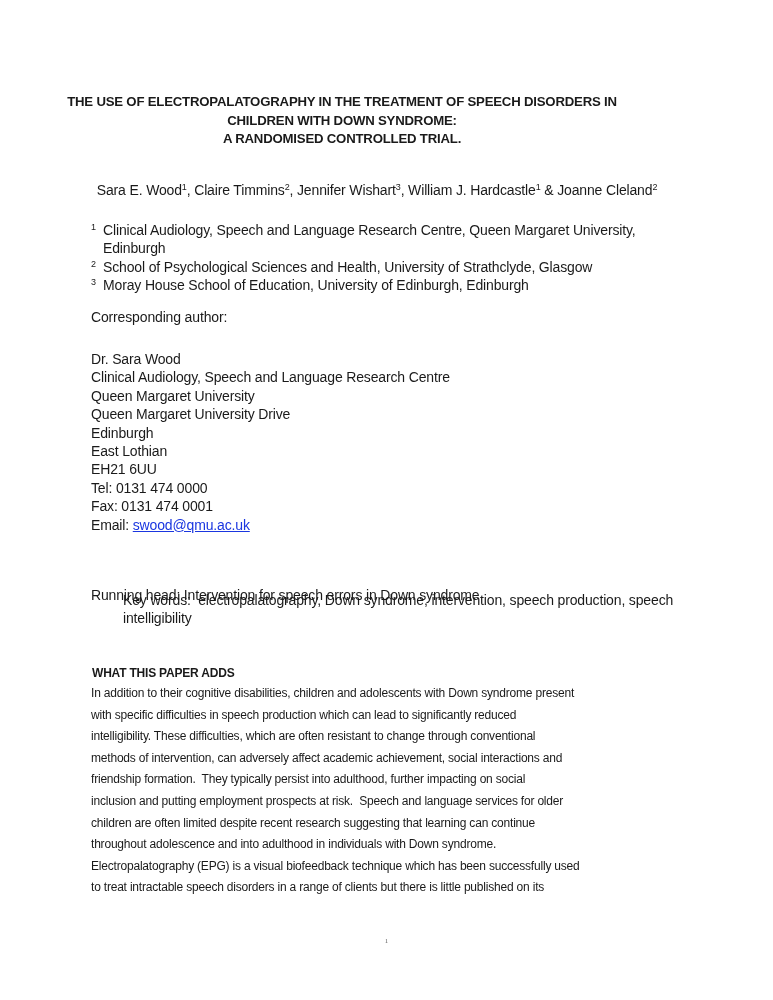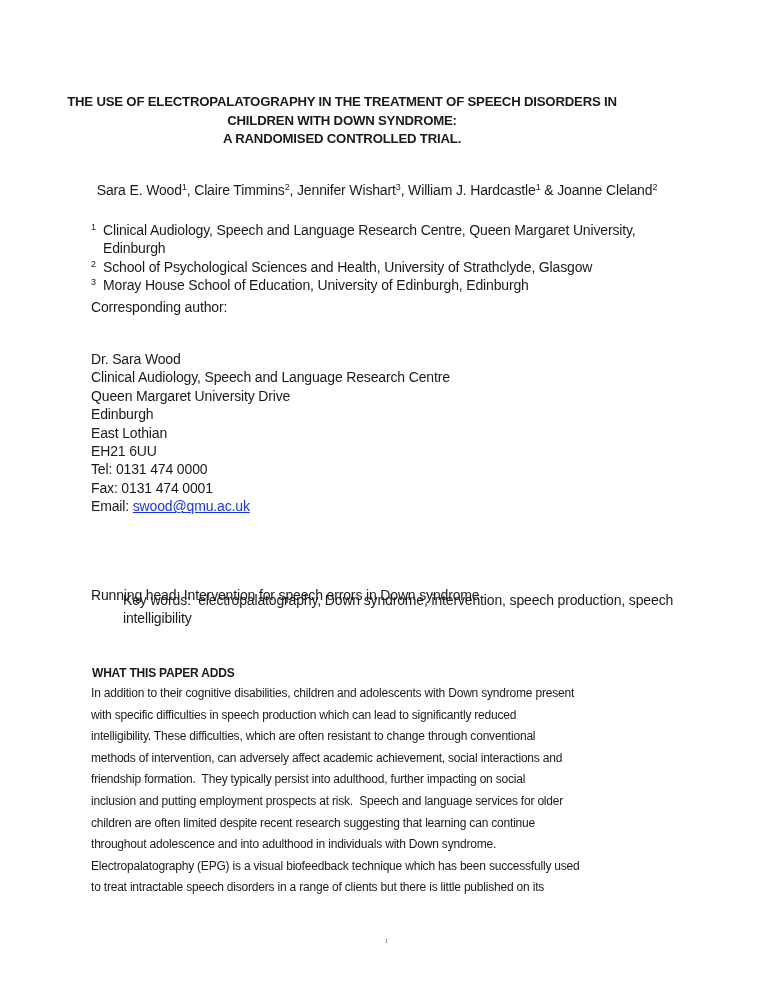--- a/index.html
+++ b/index.html
@@ -9,21 +9,21 @@
   .title { position: absolute; left: 0; width: 684px; top: 93px; text-align: center;
            font-weight: bold; font-size: 13.2px; line-height: 18.5px; letter-spacing: -0.2px; }
   .title div { white-space: nowrap; }
   .authors { position: absolute; left: 0; width: 754px; top: 181px; text-align: center;
              font-size: 14px; line-height: 18px; white-space: nowrap; letter-spacing: -0.15px; }
   sup { font-size: 9px; vertical-align: 5px; line-height: 0; }
   .affils { position: absolute; left: 91px; top: 221px; width: 600px; font-size: 14px; line-height: 18.4px; letter-spacing: -0.15px; }
   .affil { position: relative; padding-left: 12px; }
   .affil .num { position: absolute; left: 0; top: 0; font-size: 9px; line-height: 12px; }
   .block { position: absolute; left: 91px; font-size: 14px; line-height: 18.4px; letter-spacing: -0.15px; }
-  .corr-label { top: 298px; }
+  .corr-label { top: 308px; }
   .address { top: 350px; }
   .address div { white-space: nowrap; }
   a.email { color: #1a36e0; text-decoration: underline; }
   .running { top: 554px; white-space: nowrap; margin-top: 32px; }
   .keywords { top: 591px; width: 570px; margin-left: 32px; }
   .section-head { position: absolute; left: 92px; top: 664px; font-weight: bold; font-size: 12px; line-height: 18px; letter-spacing: -0.2px; }
   .body-text { position: absolute; left: 91px; top: 683px; width: 600px; font-size: 12px; line-height: 21.6px; letter-spacing: -0.2px; }
   .body-text div { white-space: nowrap; }
   .page-num { position: absolute; left: 0; width: 773px; top: 937px; text-align: center;
               font-family: "Liberation Serif", serif; font-size: 7px; color: #666; }
@@ -57,20 +57,21 @@
       <span class="num">3</span>
       <div style="white-space:nowrap">Moray House School of Education, University of Edinburgh, Edinburgh</div>
     </div>
   </div>
 
   <div class="block corr-label">Corresponding author:</div>
 
   <div class="block address">
     <div>Dr. Sara Wood</div>
     <div>Clinical Audiology, Speech and Language Research Centre</div>
+    <div>Queen Margaret University</div>
     <div>Queen Margaret University Drive</div>
     <div>Edinburgh</div>
     <div>East Lothian</div>
     <div>EH21 6UU</div>
     <div>Tel: 0131 474 0000</div>
     <div>Fax: 0131 474 0001</div>
     <div><span style="white-space:pre">Email: </span><a class="email">swood@qmu.ac.uk</a></div>
   </div>
 
   <div class="block running">Running head: Intervention for speech errors in Down syndrome</div>

